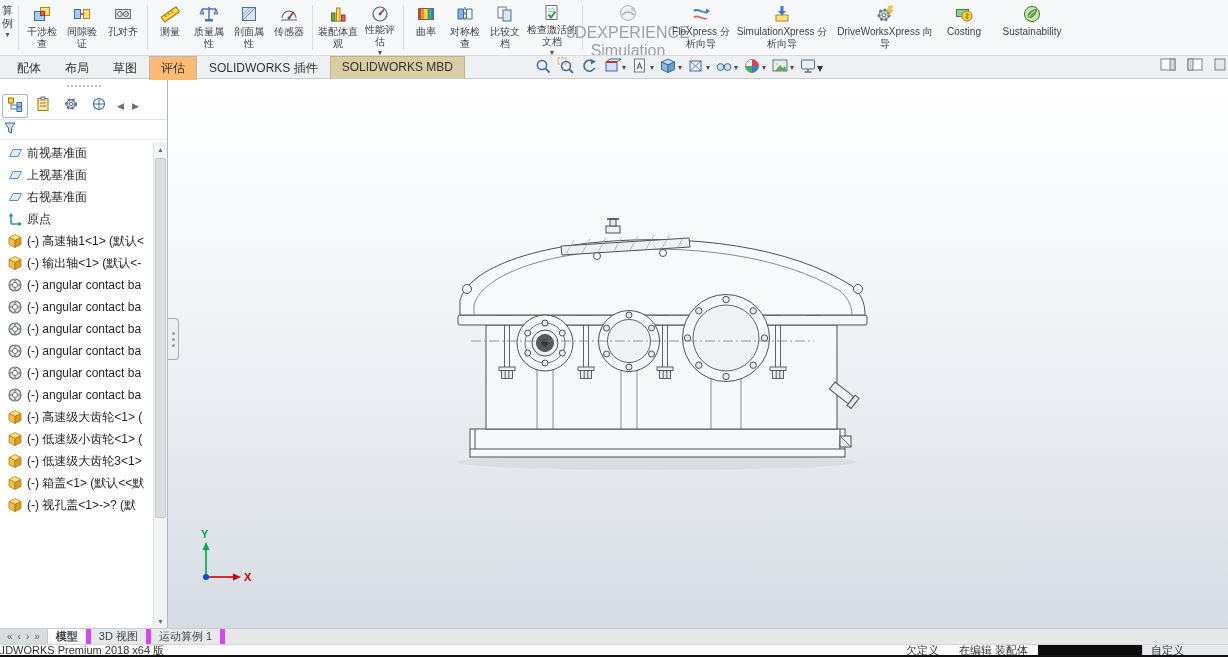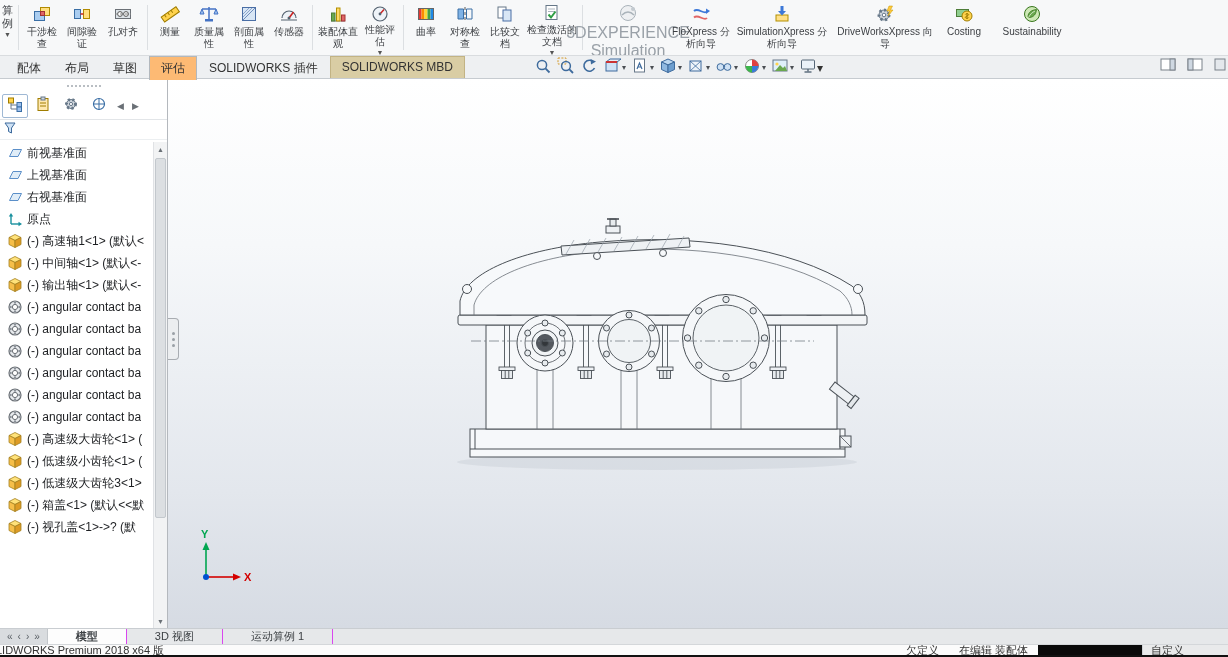--- a/index.html
+++ b/index.html
@@ -67,21 +67,21 @@
   .viewport { flex:1; position:relative; overflow:hidden;
               background:linear-gradient(180deg,#ffffff 0%,#f6f8fa 30%,#e3e7ed 75%,#d6dbe3 100%); }
   .cad { position:absolute; left:0; top:0; }
 
   
   .doctabs { position:absolute; left:0; right:0; bottom:13px; height:16px; background:#e6e8ea;
              border-top:1px solid #c9cdd1; display:flex; align-items:stretch; font-size:11px; }
   .navbox { display:flex; align-items:center; gap:5px; padding:0 7px; background:#d9dcdf;
             border-right:1px solid #c2c6ca; }
   .navbtn { font-size:10px; color:#5a6066; line-height:10px; cursor:default; }
-  .dtab { display:flex; align-items:center; padding:0 28px; border-right:1px solid #d946ef; color:#3c4044; cursor:default; }
+  .dtab { display:flex; align-items:center; padding:0 8px; border-right:5px solid #d946ef; color:#3c4044; cursor:default; }
   .dtab.active { background:#fdfdfd; font-weight:bold; }
 
   
   .statusbar { position:absolute; left:0; right:0; bottom:0; height:13px; background:#fbfbfb;
                border-top:1px solid #d4d7da; border-bottom:2px solid #111; display:flex;
                align-items:center; font-size:11px; color:#333; overflow:hidden; }
   .sb-left { margin-left:-4px; white-space:nowrap; }
   .sb-spacer { flex:1; }
   .sb-item { padding:0 10px; white-space:nowrap; }
   .sb-black { width:104px; align-self:stretch; background:#0a0a0a; }
@@ -530,30 +530,20 @@
         </div>
         <div class="trow">
           <span class="ticon">
               <svg width="16" height="16">
                 <polygon points="8,1.5 14,4.5 8,7.5 2,4.5" fill="#ffe27a" stroke="#a3801f" stroke-width="0.8"></polygon>
                 <polygon points="2,4.5 8,7.5 8,14.5 2,11.5" fill="#f6bf4a" stroke="#a3801f" stroke-width="0.8"></polygon>
                 <polygon points="14,4.5 8,7.5 8,14.5 14,11.5" fill="#dd9b25" stroke="#a3801f" stroke-width="0.8"></polygon>
               </svg>
             </span>
           <span class="tlabel">(-) 高速轴1&lt;1&gt; (默认&lt;</span>
-        </div>
-        <div class="trow">
-          <span class="ticon">
-              <svg width="16" height="16">
-                <polygon points="8,1.5 14,4.5 8,7.5 2,4.5" fill="#ffe27a" stroke="#a3801f" stroke-width="0.8"></polygon>
-                <polygon points="2,4.5 8,7.5 8,14.5 2,11.5" fill="#f6bf4a" stroke="#a3801f" stroke-width="0.8"></polygon>
-                <polygon points="14,4.5 8,7.5 8,14.5 14,11.5" fill="#dd9b25" stroke="#a3801f" stroke-width="0.8"></polygon>
-              </svg>
-            </span>
-          <span class="tlabel">(-) 中间轴&lt;1&gt; (默认&lt;-</span>
         </div>
         <div class="trow">
           <span class="ticon">
               <svg width="16" height="16">
                 <polygon points="8,1.5 14,4.5 8,7.5 2,4.5" fill="#ffe27a" stroke="#a3801f" stroke-width="0.8"></polygon>
                 <polygon points="2,4.5 8,7.5 8,14.5 2,11.5" fill="#f6bf4a" stroke="#a3801f" stroke-width="0.8"></polygon>
                 <polygon points="14,4.5 8,7.5 8,14.5 14,11.5" fill="#dd9b25" stroke="#a3801f" stroke-width="0.8"></polygon>
               </svg>
             </span>
           <span class="tlabel">(-) 输出轴&lt;1&gt; (默认&lt;-</span>

